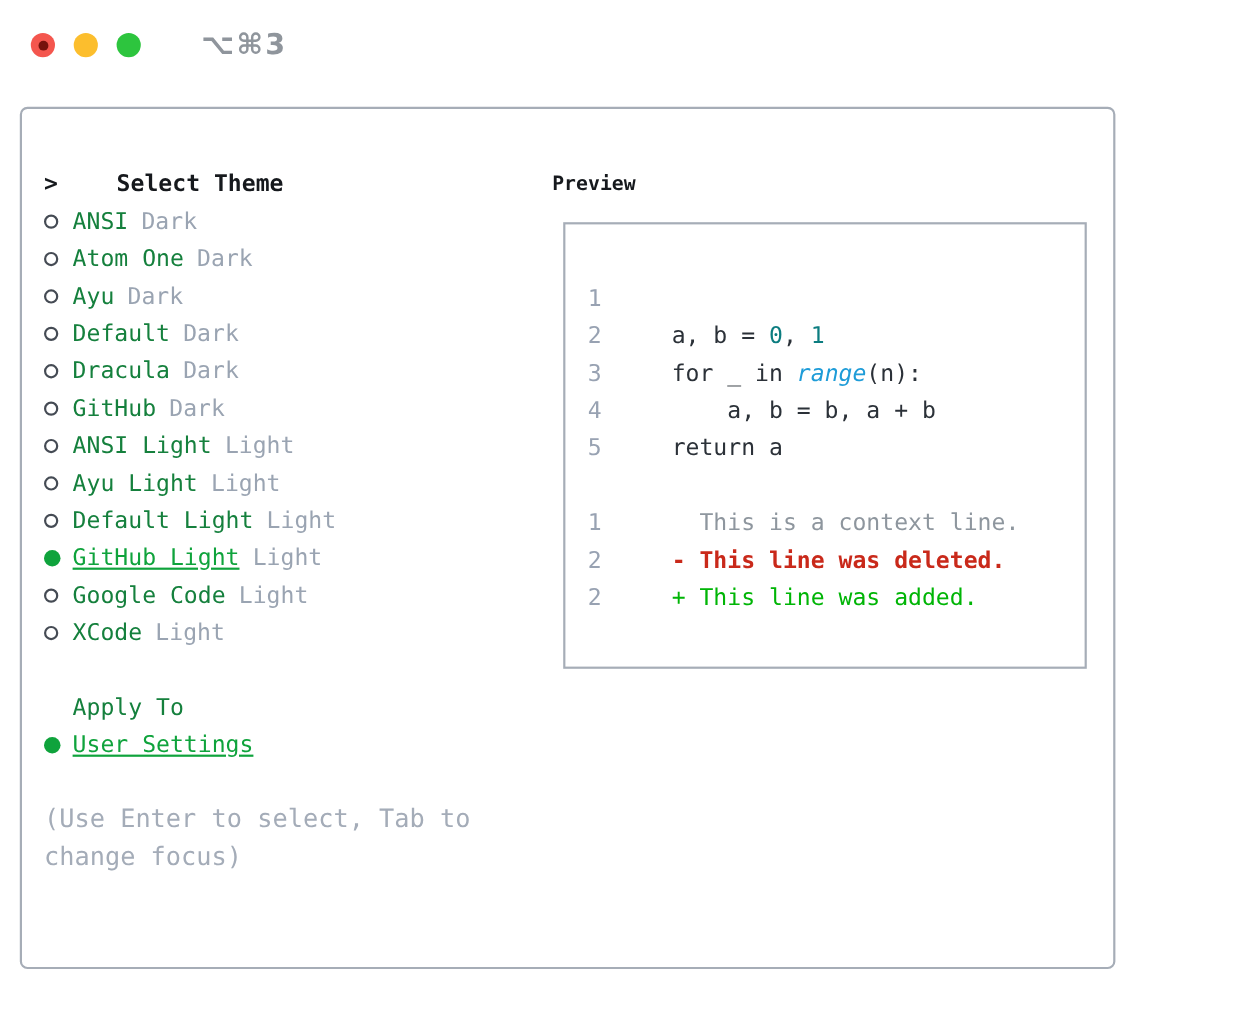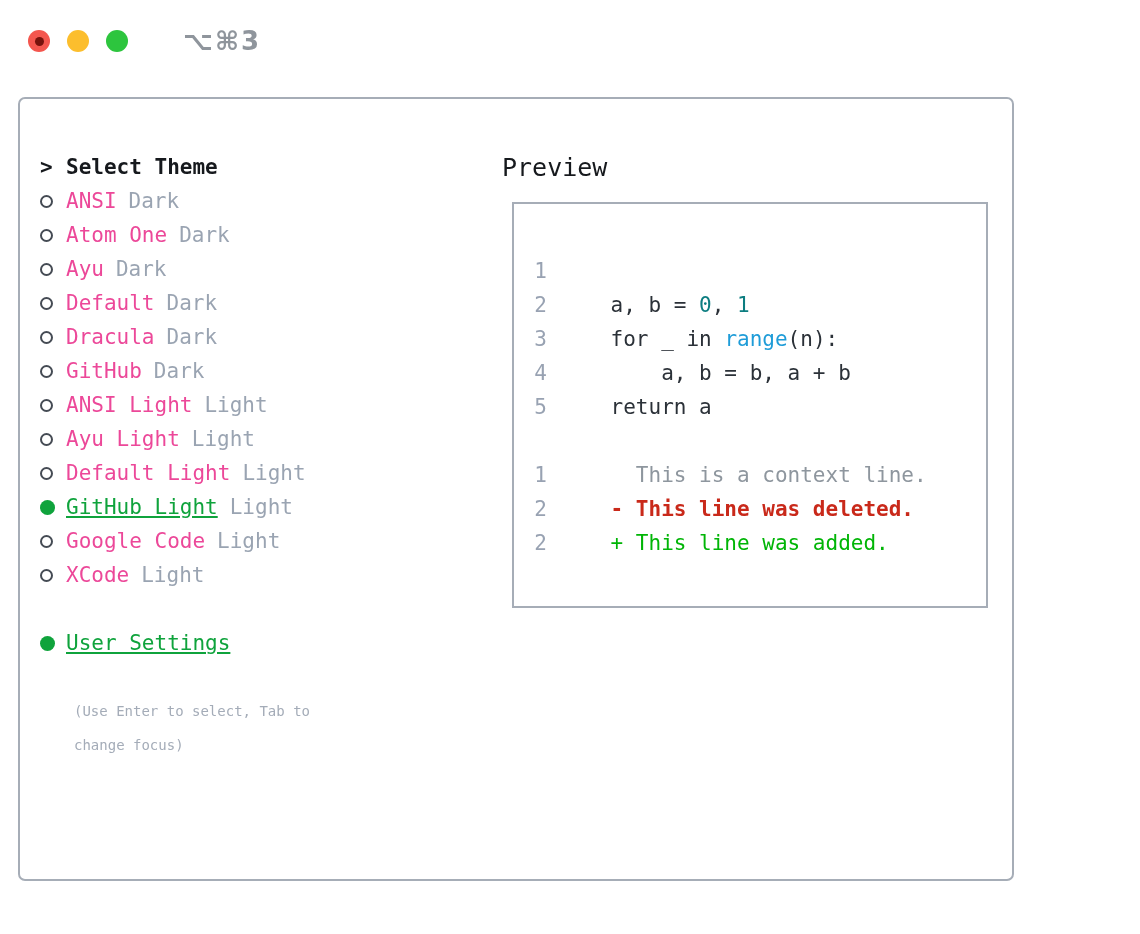--- a/index.html
+++ b/index.html
@@ -38,44 +38,44 @@
     background: #ffffff;
   }
 
   
   .left-col { position: absolute; left: 20px; top: 51px; width: 450px; }
   .row { display: flex; align-items: center; height: 34px; font-size: 21px; white-space: pre; }
   .row .cell-bullet { width: 26px; display: flex; align-items: center; flex: none; }
   .dot { width: 13px; height: 13px; border-radius: 50%; border: 2px solid #454b54; background: transparent; }
   .dot.sel { width: 15px; height: 15px; border: none; background: #0fa33c; }
   .prefix { font-weight: bold; color: #16191d; font-size: 21px; }
-  .row .lbl { color: #ec4899; }
+  .row .lbl { color: #15803d; }
   .row .variant { color: #9aa4b2; margin-left: 12px; text-align: center; }
-  .row.heading .lbl { font-weight: bold; color: #16191d; }
+  .row.heading .lbl { font-weight: bold; color: #16191d; margin-left: 40px; }
   .row.selected .lbl { color: #0fa33c; text-decoration: underline; }
   .spacer { height: 34px; }
-  .hint { font-size: 14px; color: #a4acb8; line-height: 34px; white-space: pre; margin-left: 34px; }
+  .hint { font-size: 23px; color: #a4acb8; line-height: 34px; white-space: pre; }
 
   
   .right-col { position: absolute; left: 482px; top: 51px; }
-  .preview-heading { font-size: 25px; font-weight: normal; color: #16191d; height: 34px; display: flex; align-items: center; }
+  .preview-heading { font-size: 18px; font-weight: bold; color: #16191d; height: 34px; display: flex; align-items: center; }
   .preview-box {
     position: absolute; left: 492px; top: 103px;
     width: 476px; height: 406px;
     border: 2px solid #a6adb7;
     background: #ffffff;
     padding: 50px 0 0 20px;
   }
   .cline { display: flex; height: 34px; align-items: center; font-size: 21px; white-space: pre; }
   .cline .ln { width: 13px; text-align: right; color: #98a2b2; flex: none; }
   .cline .ctext { margin-left: 13px; white-space: pre; }
   .tk-code    { color: #2b3138; }
   .tk-func    { color: #a81410; }
   .tk-num     { color: #0c7d80; }
-  .tk-builtin { color: #1e9cd8; }
+  .tk-builtin { color: #1e9cd8; font-style: italic; }
   .diff-context { color: #8e969e; }
   .diff-deleted { color: #c9291a; font-weight: bold; }
   .diff-added   { color: #00b506; text-align: center; }
 </style>
 </head>
 <body>
 
 <div class="window">
 
   <div class="titlebar">
@@ -164,20 +164,24 @@
 
   <div class="row">
     <span class="cell-bullet"><span class="dot"></span></span>
     <span class="lbl">XCode</span>
     <span class="variant">Light</span>
   </div>
 </div>
 
       <div class="spacer"></div>
 
+      <div class="row">
+        <span class="cell-bullet"></span>
+        <span class="lbl">Apply To</span>
+      </div>
 
       <div id="apply-to-list">
   <div class="row selected">
     <span class="cell-bullet"><span class="dot sel"></span></span>
     <span class="lbl">User Settings</span>
   </div>
 
 </div>
 
       <div class="spacer"></div>

